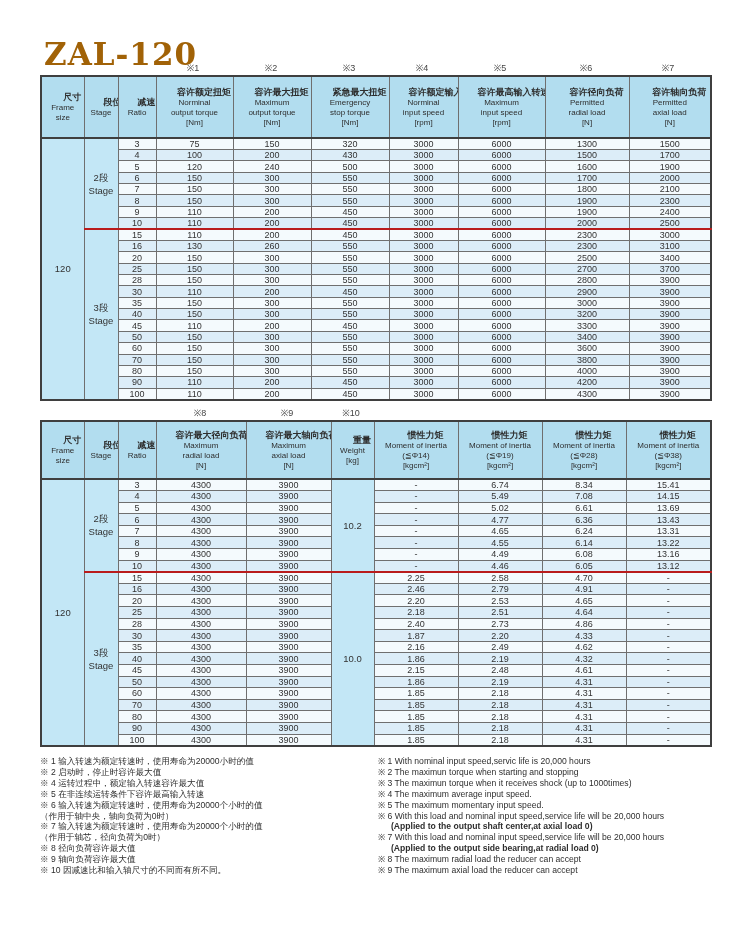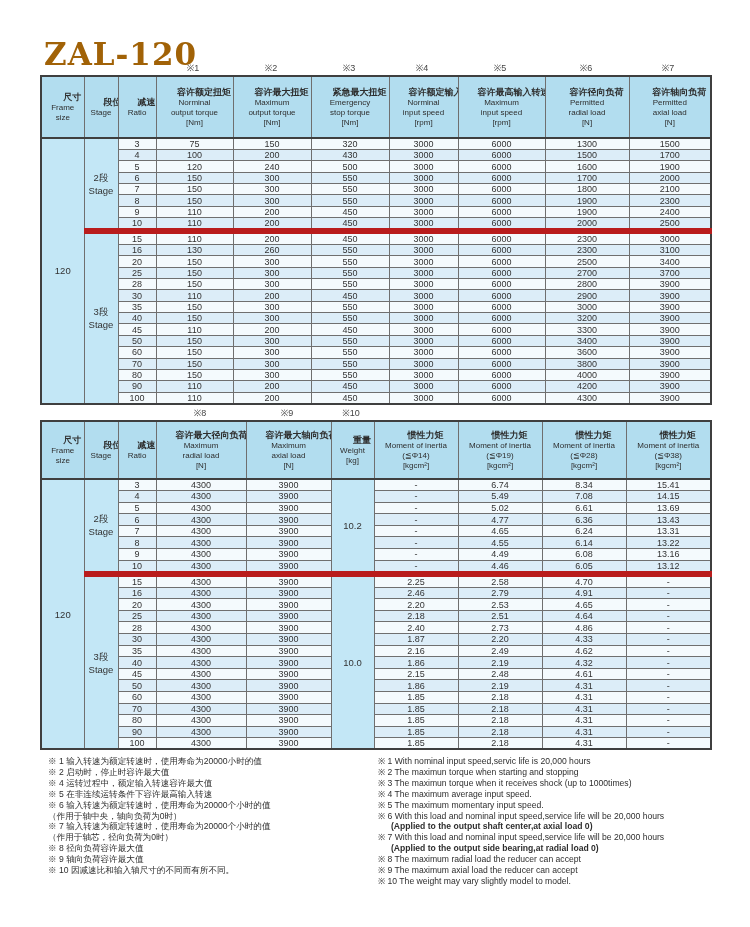--- a/index.html
+++ b/index.html
@@ -35,23 +35,23 @@
   .hl{font-size:8px;line-height:10px;color:#2e2e2e;}
   .hl.zh{font-size:9px;line-height:12px;font-weight:bold;margin-left:19px;}
   #t1 tbody tr{height:11.35px;}
   #t2 tbody tr{height:11.6px;}
   #t1 tbody tr:nth-child(odd) td, #t2 tbody tr:nth-child(odd) td{background:#f4fafd;}
   #t1 tbody tr:nth-child(even) td, #t2 tbody tr:nth-child(even) td{background:#dcedf8;}
   table.spec td.merged{
     background:#c3e7f6 !important;vertical-align:middle;font-size:9.5px;
   }
   table.spec td.merged .ml{line-height:13px;}
-  tr.group-start td{border-top:6px solid #b91c1c;}
+  tr.group-start td{border-top:2px solid #b91c1c;}
   .footnotes{position:absolute;top:756px;font-size:8.6px;line-height:10.9px;color:#2e2e2e;}
-  .fn-zh{left:48px;width:338px;}
+  .fn-zh{left:40px;width:338px;}
   .fn-en{left:378px;width:350px;}
   .fn-line{white-space:nowrap;}
   .fn-en .indent{padding-left:13px;font-weight:bold;}
 </style>
 </head>
 <body>
 
 <div class="page">
 
   <div class="title">ZAL-120</div>
@@ -702,16 +702,15 @@
       <div class="fn-line">※ 2 The maximun torque when starting and stopping</div>
       <div class="fn-line">※ 3 The maximun torque when it receives shock (up to 1000times)</div>
       <div class="fn-line">※ 4 The maximum average input speed.</div>
       <div class="fn-line">※ 5 The maximum momentary input speed.</div>
       <div class="fn-line">※ 6 With this load and nominal input speed,service life will be 20,000 hours</div>
       <div class="fn-line indent">(Applied to the output shaft center,at axial load 0)</div>
       <div class="fn-line">※ 7 With this load and nominal input speed,service life will be 20,000 hours</div>
       <div class="fn-line indent">(Applied to the output side bearing,at radial load 0)</div>
       <div class="fn-line">※ 8 The maximum radial load the reducer can accept</div>
       <div class="fn-line">※ 9 The maximum axial load the reducer can accept</div>
-      <div class="fn-line">※ 10 The weight may vary  slightly  model to model.</div>
     </div>
 
 </div>
 
 </body></html>

